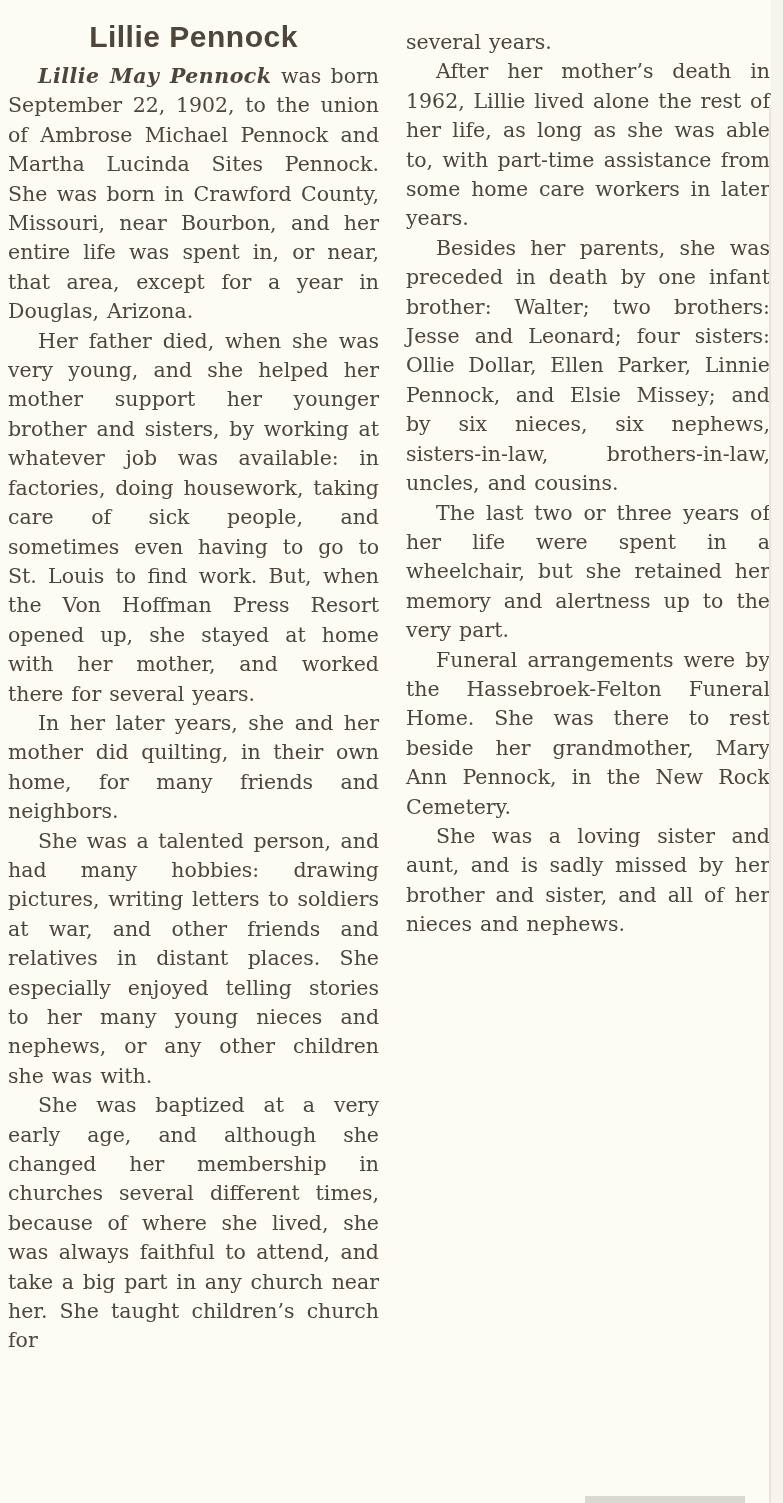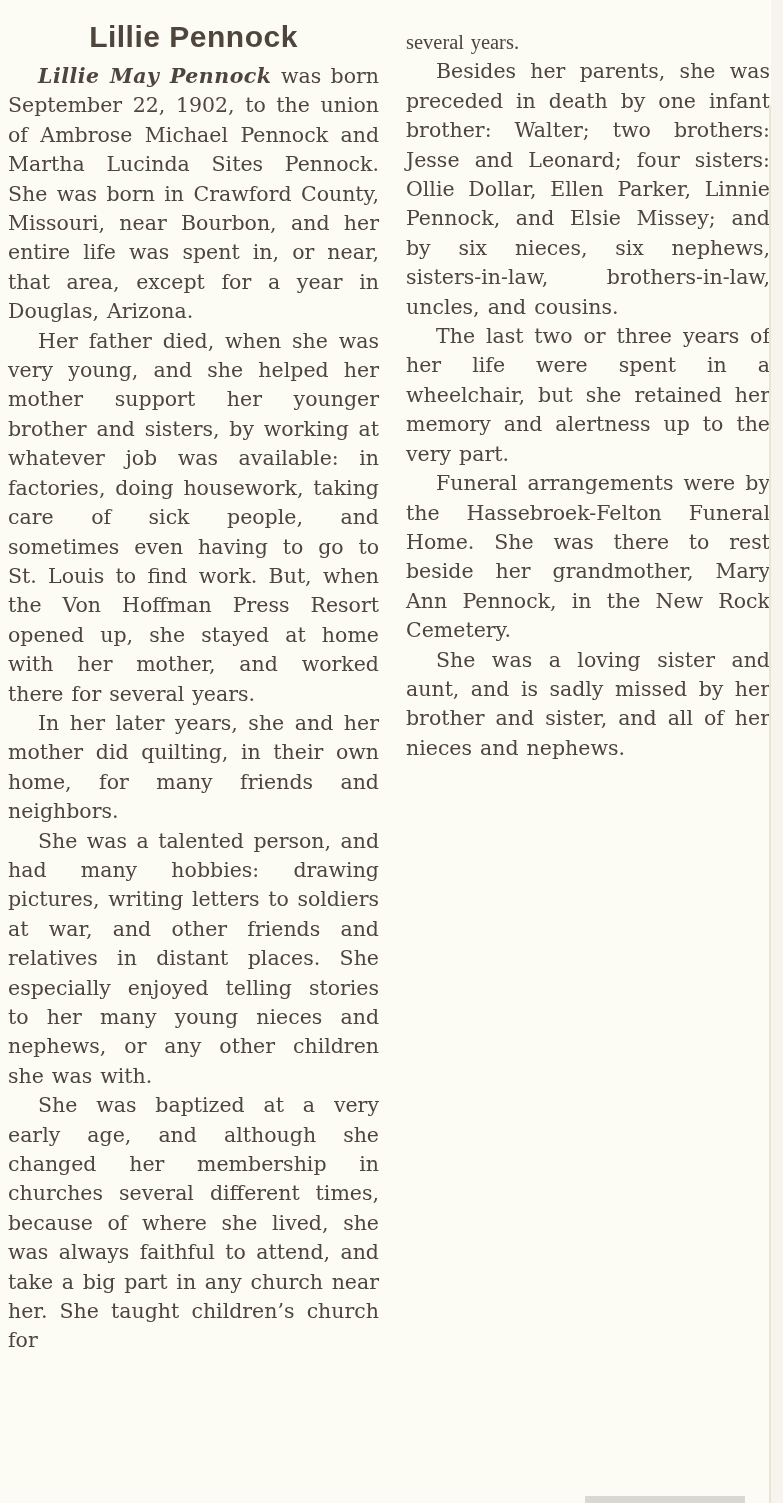--- a/index.html
+++ b/index.html
@@ -53,21 +53,21 @@
   p.body-par {
     margin: 0;
     font-size: 20.5px;
     line-height: 29.4px;
     text-align: justify;
     text-indent: 30px;
     word-spacing: 1.5px;
     hyphens: auto;
     -webkit-hyphens: auto;
   }
-  p.no-indent { text-indent: 0; font-family: Liberation Serif, serif; }
+  p.no-indent { text-indent: 0; }
   .lead-name {
     font-weight: 700;
     font-style: italic;
     letter-spacing: 0.5px;
   }
 </style>
 </head>
 <body>
 
 <div class="col col-left">
@@ -79,20 +79,21 @@
   </p>
 
   <p class="body-par">Her father died, when she was very young, and she helped her mother support her younger brother and sisters, by working at whatever job was available:  in factories, doing housework, taking care of sick people, and sometimes even having to go to St. Louis to find work.  But, when the Von Hoffman Press Resort opened up, she stayed at home with her mother, and worked there for several years.</p>
   <p class="body-par">In her later years, she and her mother did quilting, in their own home, for many friends and neighbors.</p>
   <p class="body-par">She was a talented person, and had many hobbies:  drawing pictures, writing letters to soldiers at war, and other friends and relatives in distant places.  She especially enjoyed telling stories to her many young nieces and nephews, or any other children she was with.</p>
   <p class="body-par">She was baptized at a very early age, and although she changed her membership in churches several different times, because of where she lived, she was always faithful to attend, and take a big part in any church near her.  She taught children’s church for</p>
 </div>
 
 <div class="col col-right">
   <p class="body-par no-indent">several years.</p>
+  <p class="body-par">After her mother’s death in 1962, Lillie lived alone the rest of her life, as long as she was able to, with part-time assistance from some home care workers in later years.</p>
   <p class="body-par">Besides her parents, she was preceded in death by one infant brother:  Walter; two brothers:  Jesse and Leonard; four sisters:  Ollie Dollar, Ellen Parker, Linnie Pennock, and Elsie Missey; and by six nieces, six nephews, sisters-in-law, brothers-in-law, uncles, and cousins.</p>
   <p class="body-par">The last two or three years of her life were spent in a wheelchair, but she retained her memory and alertness up to the very part.</p>
   <p class="body-par">Funeral arrangements were by the Hassebroek-Felton Funeral Home.  She was there to rest beside her grandmother, Mary Ann Pennock, in the New Rock Cemetery.</p>
   <p class="body-par">She was a loving sister and aunt, and is sadly missed by her brother and sister, and all of her nieces and nephews.</p>
 </div>
 
 <div class="edge-strip"></div>
 <div class="crease-line"></div>
 <div class="clip-bottom-bar"></div>
 

